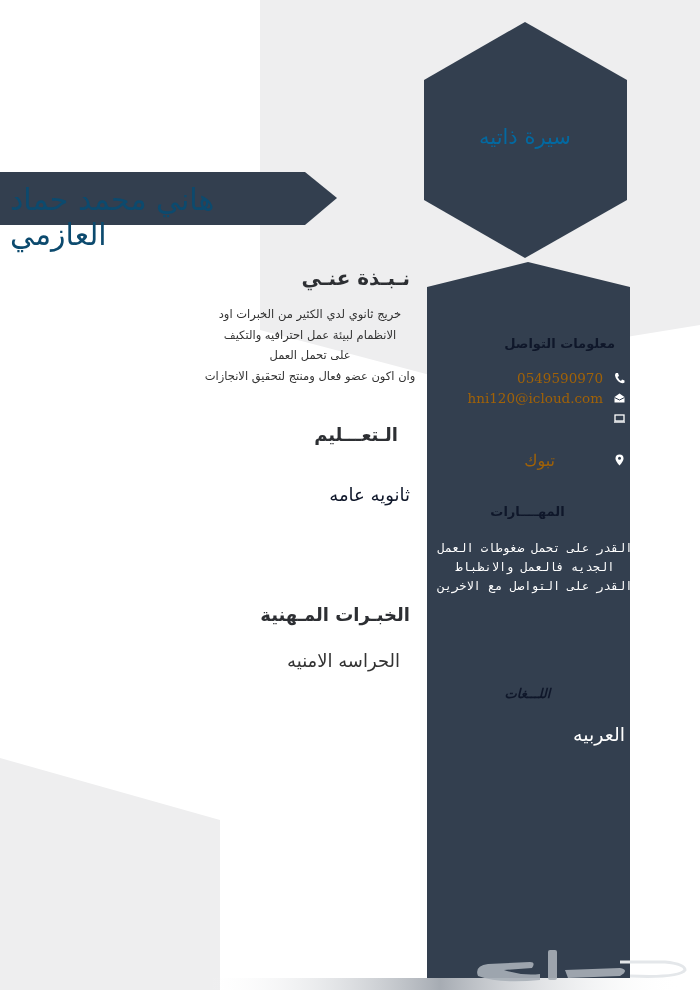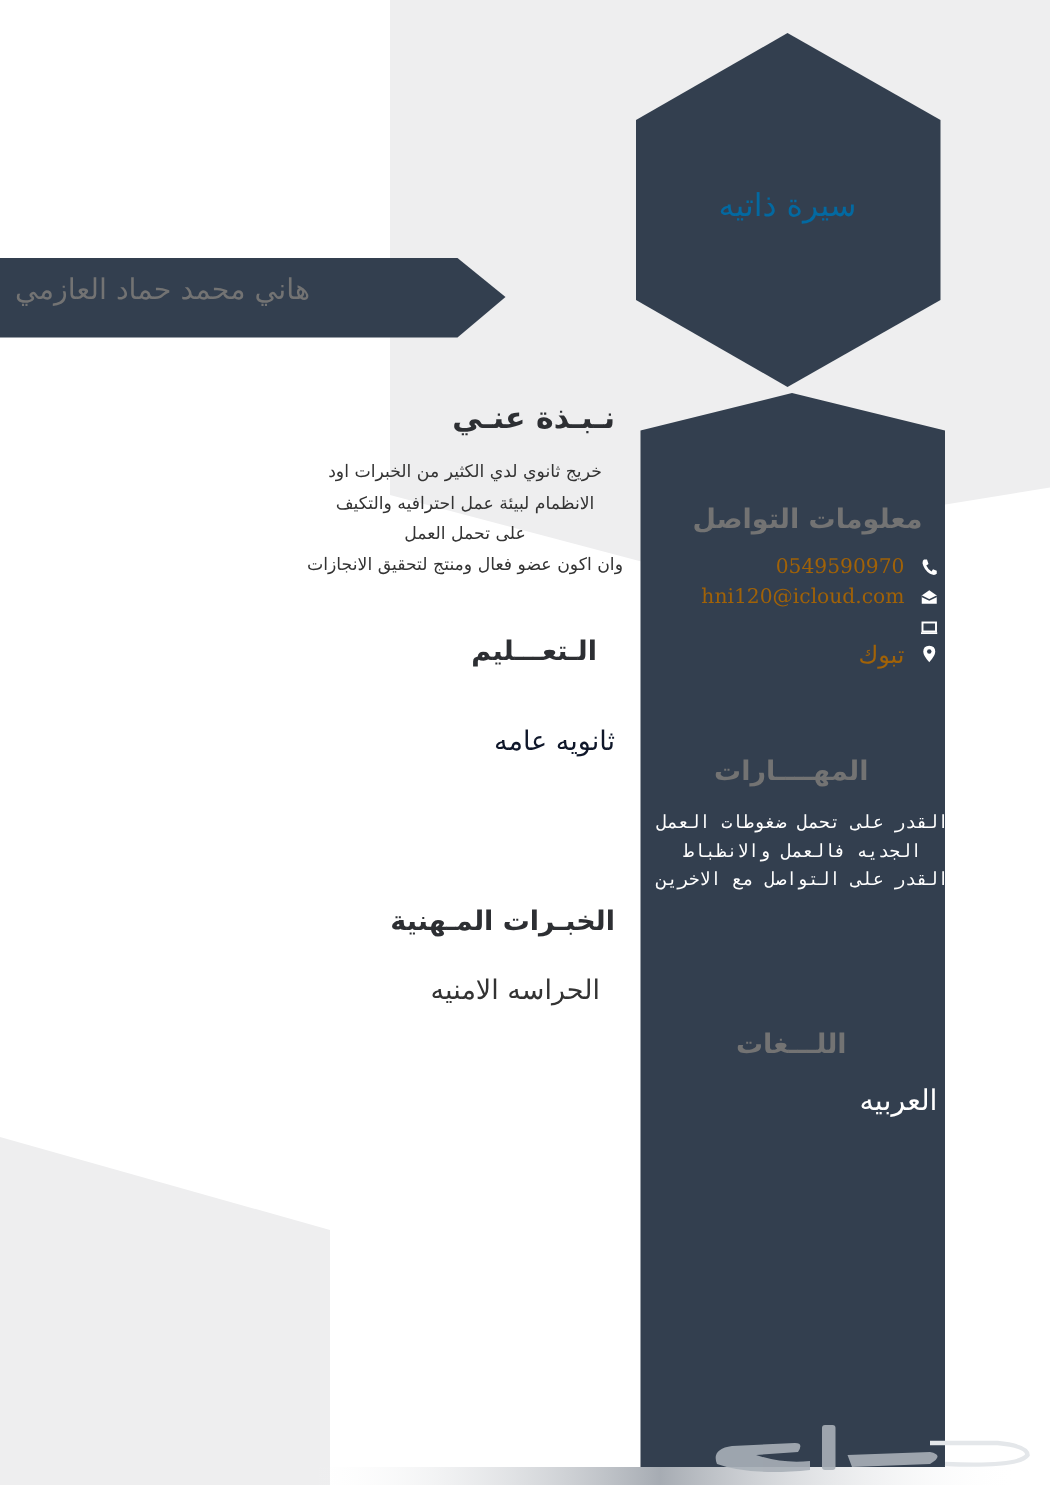--- a/index.html
+++ b/index.html
@@ -1,36 +1,36 @@
 <!DOCTYPE html>
 <html><head>
 <meta charset="utf-8">
 <style>
   html, body { margin:0; padding:0; }
   body { width:700px; height:990px; position:relative; overflow:hidden; background:#ffffff; font-family:"DejaVu Sans", sans-serif; }
   .bg-svg { position:absolute; left:0; top:0; width:700px; height:990px; }
   .abs { position:absolute; }
   .rtl { direction:rtl; }
   .hex-title { left:425px; top:125px; width:200px; text-align:center; color:#0369a1; font-size:21px; }
-  .name-text { left:10px; top:182px; width:310px; text-align:left; color:#737373; font-size:19px; direction:rtl; }
+  .name-text { left:10px; top:182px; width:310px; text-align:left; color:#0c4a6e; font-size:30px; direction:rtl; }
   .sec-head-dark { color:#2d2f33; font-weight:bold; font-size:18px; text-align:right; }
   .about-head { right:290px; top:266px; font-size:20px; letter-spacing:2px; }
   .about-body { left:200px; width:220px; top:304px; color:#333; font-size:11.5px; line-height:20.5px; text-align:center; }
   .edu-head { right:302px; top:424px; letter-spacing:3px; }
   .edu-val { right:290px; top:484px; color:#0f172a; font-size:18px; }
   .exp-head { right:290px; top:604px; }
   .exp-val { right:300px; top:650px; color:#333; font-size:18px; }
-  .side-head { color:#737373; font-weight:bold; font-size:18px; text-align:center; }
+  .side-head { color:#0f172a; font-weight:bold; font-size:13px; text-align:center; }
   .contact-head { left:440px; top:336px; width:175px; text-align:right; }
   .contact-row { left:440px; width:185px; height:20px; display:flex; align-items:center; justify-content:flex-end; color:#a16207; }
   .contact-row .val { font-family:"DejaVu Serif", serif; font-size:13.5px; margin-right:10px; }
   .contact-row .icon { width:12px; height:14px; display:flex; align-items:center; justify-content:center; }
   .skills-head { left:430px; top:504px; width:195px; letter-spacing:2px; }
   .skills-list { left:430px; top:540px; width:210px; color:#fff; font-size:12px; line-height:19px; text-align:center;font-family:Liberation Mono, monospace; }
-  .lang-head { left:430px; top:686px; width:195px; letter-spacing:3px; }
+  .lang-head { left:430px; top:686px; width:195px; letter-spacing:3px;font-style:italic; }
   .lang-val { left:430px; top:723px; width:195px; text-align:right; color:#ffffff; font-size:19px; }
   .watermark { left:470px; top:940px; width:220px; height:46px; }
 </style>
 </head>
 <body>
 
 <svg class="bg-svg" viewBox="0 0 700 990" xmlns="http://www.w3.org/2000/svg">
 
   <polygon points="260,0 700,0 700,325 620,338 430,375 260,330" fill="#eeeeef"></polygon>
 
@@ -91,21 +91,21 @@
 </div>
 <div class="abs contact-row" style="top:408px;">
   <span class="val"></span>
   <span class="icon">
     <svg width="11" height="9" viewBox="0 0 11 9">
         <rect x="1" y="1" width="9" height="6" fill="none" stroke="#ffffff" stroke-width="1.3"></rect>
         <rect x="0" y="7.5" width="11" height="1.2" fill="#ffffff"></rect>
       </svg>
   </span>
 </div>
-<div class="abs contact-row" style="top:426px;">
+<div class="abs contact-row" style="top:450px;gap:48px;">
   <span class="val rtl" style="font-size:16px;">تبوك</span>
   <span class="icon">
     <svg width="9" height="12" viewBox="0 0 9 12">
         <path d="M4.5 0.5 Q8.5 0.5 8.5 4.5 Q8.5 7 4.5 11.5 Q0.5 7 0.5 4.5 Q0.5 0.5 4.5 0.5 Z" fill="#ffffff"></path>
         <circle cx="4.5" cy="4.3" r="1.5" fill="#333f4f"></circle>
       </svg>
   </span>
 </div>
 
 <div class="abs side-head skills-head rtl">المهــــارات</div>

